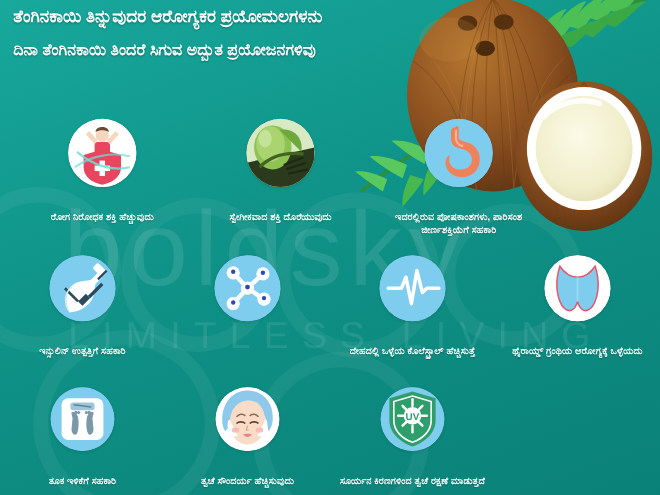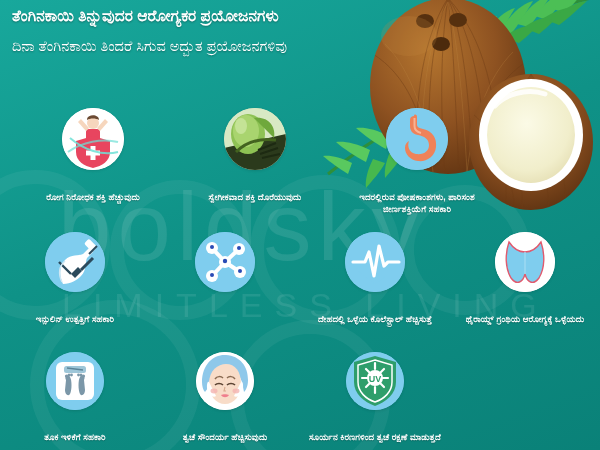--- a/index.html
+++ b/index.html
@@ -40,21 +40,21 @@
   
   #coconut-art { position:absolute; left:345px; top:-6px; width:260px; height:230px; }
 
   
   #title-block { position:absolute; left:12px; top:6px; width:440px; z-index:6; }
   .title {
     color:#ffffff; font-size:15.5px; font-weight:bold; line-height:1.35;
     text-shadow:0 1px 2px rgba(0,0,0,0.30);
   }
   .subtitle {
-    color:#ffffff; font-size:14.5px; font-weight:normal; line-height:1.45;
+    color:#ffffff; font-size:14.5px; font-weight:bold; line-height:1.45;
     margin-top:9px; max-width:300px;
     text-shadow:0 1px 2px rgba(0,0,0,0.30);
   }
 
   
   .row { position:absolute; display:flex; width:600px; z-index:5; }
   #row-1 { top:108px; left:0; }
   #row-2 { top:232px; left:0; }
   #row-3 { top:352px; left:0; }
   #row-1 .cell { width:150px; }
@@ -193,21 +193,21 @@
       <path d="M186 80 C 194 110 200 160 204 218"></path>
         <path d="M186 80 C 208 112 218 162 222 218"></path>
       <path d="M128 120 C 152 140 166 176 170 216"></path>
     </g>
     <ellipse cx="186" cy="141" rx="52" ry="56" fill="#ffffff"></ellipse>
     <ellipse cx="186" cy="141" rx="44" ry="48" fill="url(#fleshG)"></ellipse>
     <path d="M150 112 C 160 100 182 94 200 100" stroke="#ffffff" stroke-width="5" fill="none" opacity="0.85" stroke-linecap="round"></path>
   </svg>
 
   <div id="title-block">
-    <div class="title">ತೆಂಗಿನಕಾಯಿ ತಿನ್ನುವುದರ ಆರೋಗ್ಯಕರ ಪ್ರಯೋಜನಗಳು</div>
+    <div class="title">ತೆಂಗಿನಕಾಯಿ ತಿನ್ನುವುದರ ಆರೋಗ್ಯಕರ ಪ್ರಯೋಮಲಗಳನು</div>
     <div class="subtitle">ದಿನಾ ತೆಂಗಿನಕಾಯಿ ತಿಂದರೆ ಸಿಗುವ ಅದ್ಬುತ ಪ್ರಯೋಜನಗಳಿವು</div>
   </div>
 
   <div class="row" id="row-1">
 
     <div class="cell">
       <div class="icon-badge white-bg">
         <svg viewBox="0 0 62 62" width="62" height="62">
           <circle cx="31" cy="31" r="31" fill="#ffffff"></circle>
 

